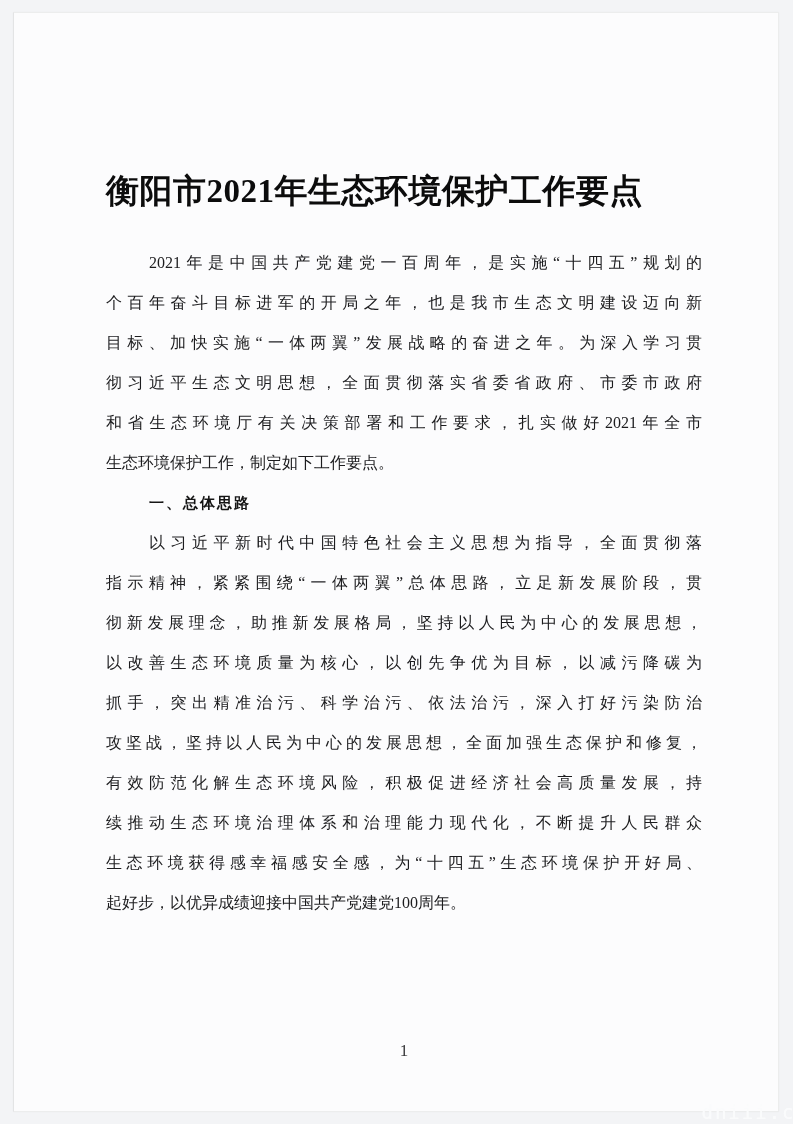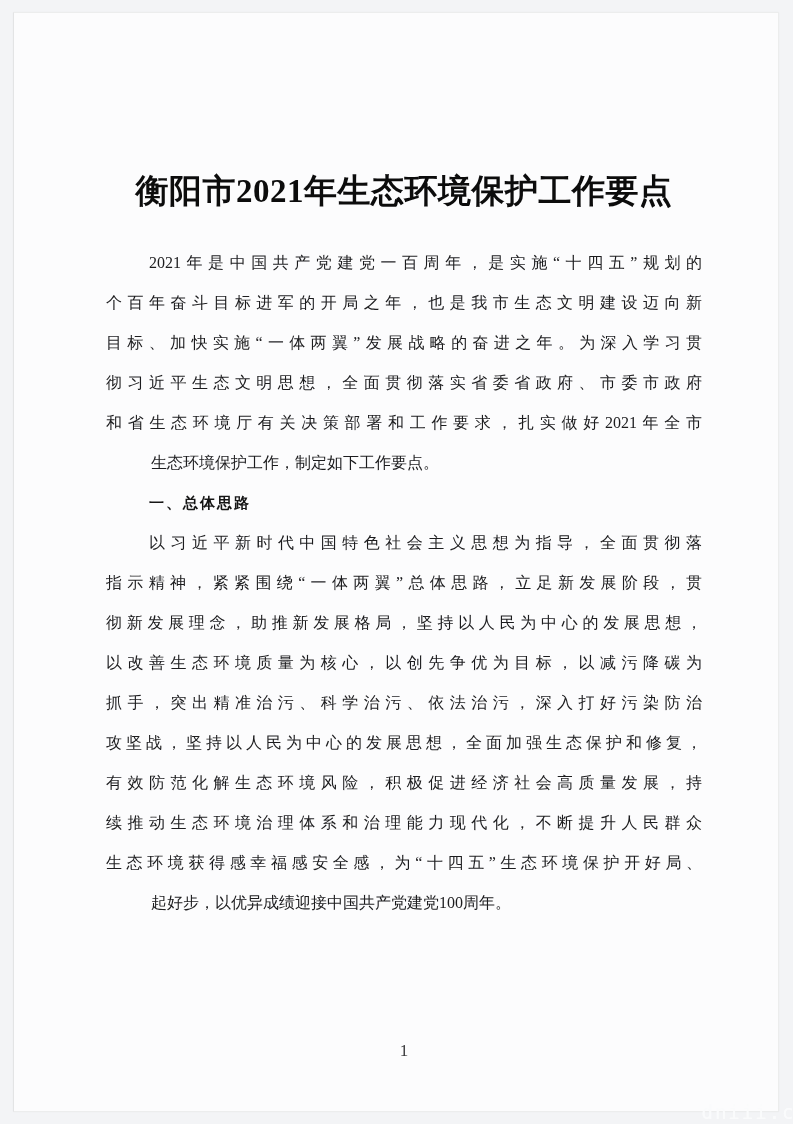--- a/index.html
+++ b/index.html
@@ -25,21 +25,21 @@
     border: 1px solid #eceded;
     border-left-color: #e3e4e5;
     box-sizing: border-box;
     box-shadow: 0 0 2px rgba(0,0,0,0.03);
   }
   .doc-title {
     position: absolute;
     top: 134px;
     left: 92px;
     width: 596px;
-    text-align: center;
+    text-align: left;
     font-size: 33px;
     font-weight: bold;
     color: #0c0c0c;
     letter-spacing: 0.5px;
     white-space: nowrap;
     font-family: "Liberation Serif", "DejaVu Serif", serif;
   }
   .text-block {
     position: absolute;
     top: 230px;
@@ -54,21 +54,20 @@
     text-align: justify;
     text-align-last: justify;
     overflow: hidden;
     white-space: nowrap;
   }
   .line.indent {
     text-indent: 43px;
   }
   .line.para-end {
     text-align-last: left;
-    margin-left: 45px;
   }
   .line.heading {
     font-family: "Liberation Sans", "DejaVu Sans", sans-serif;
     font-weight: bold;
     font-size: 15px;
     color: #151515;
     text-align-last: left;
     padding-left: 43px;
     letter-spacing: 2px;
   }

